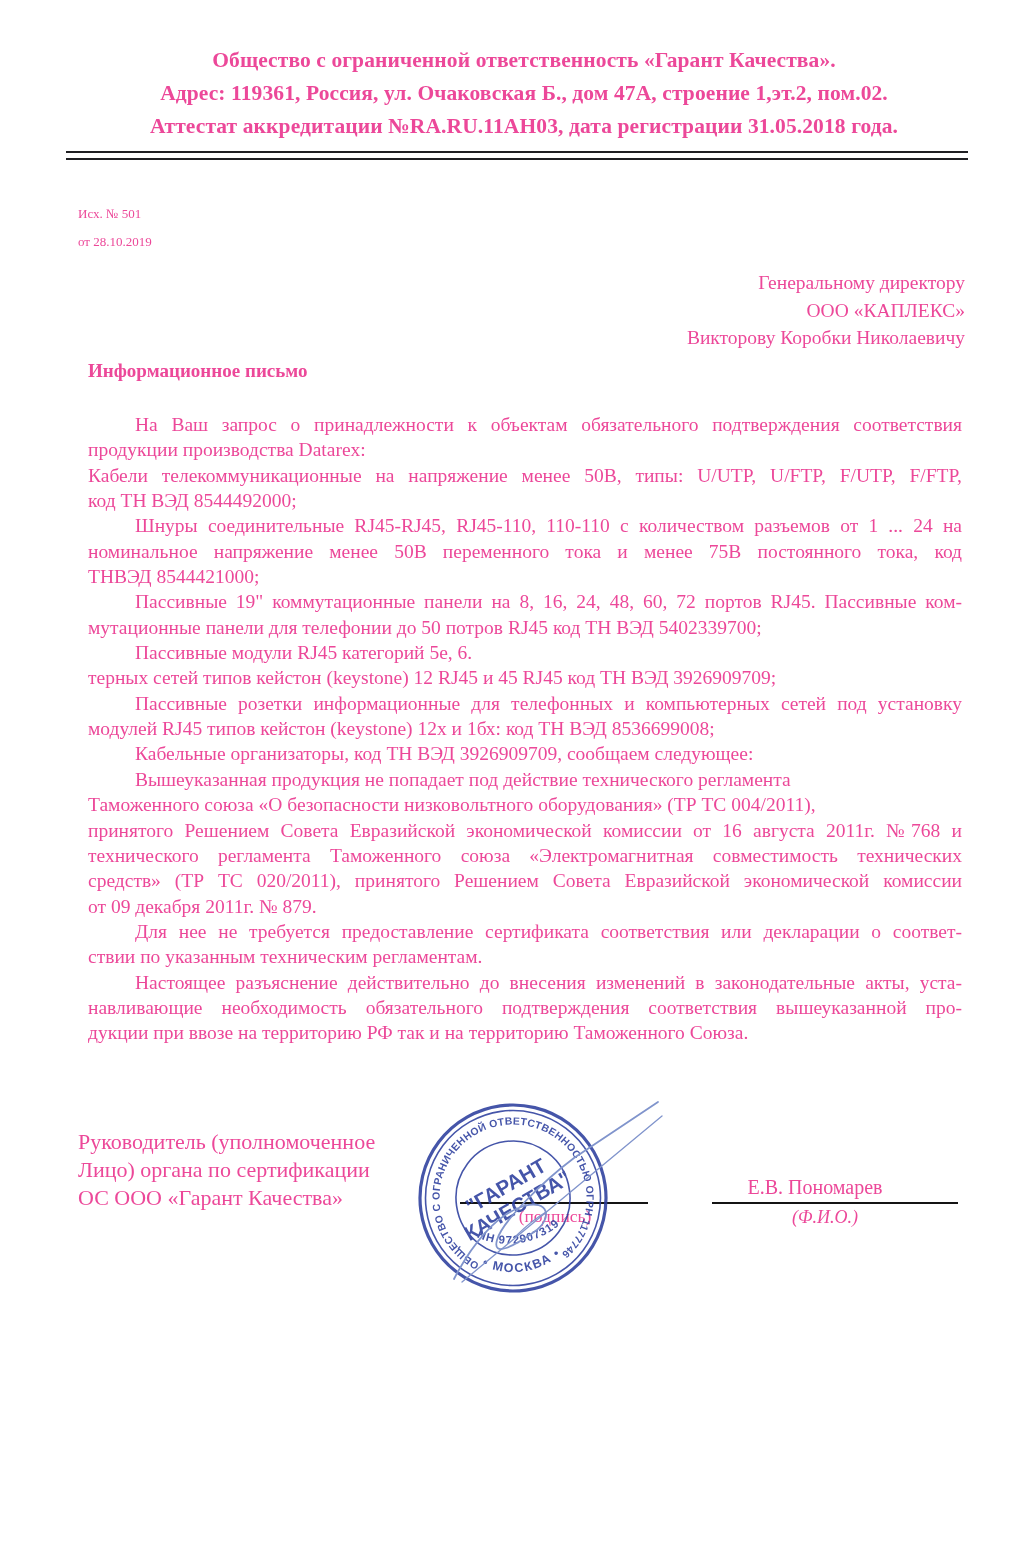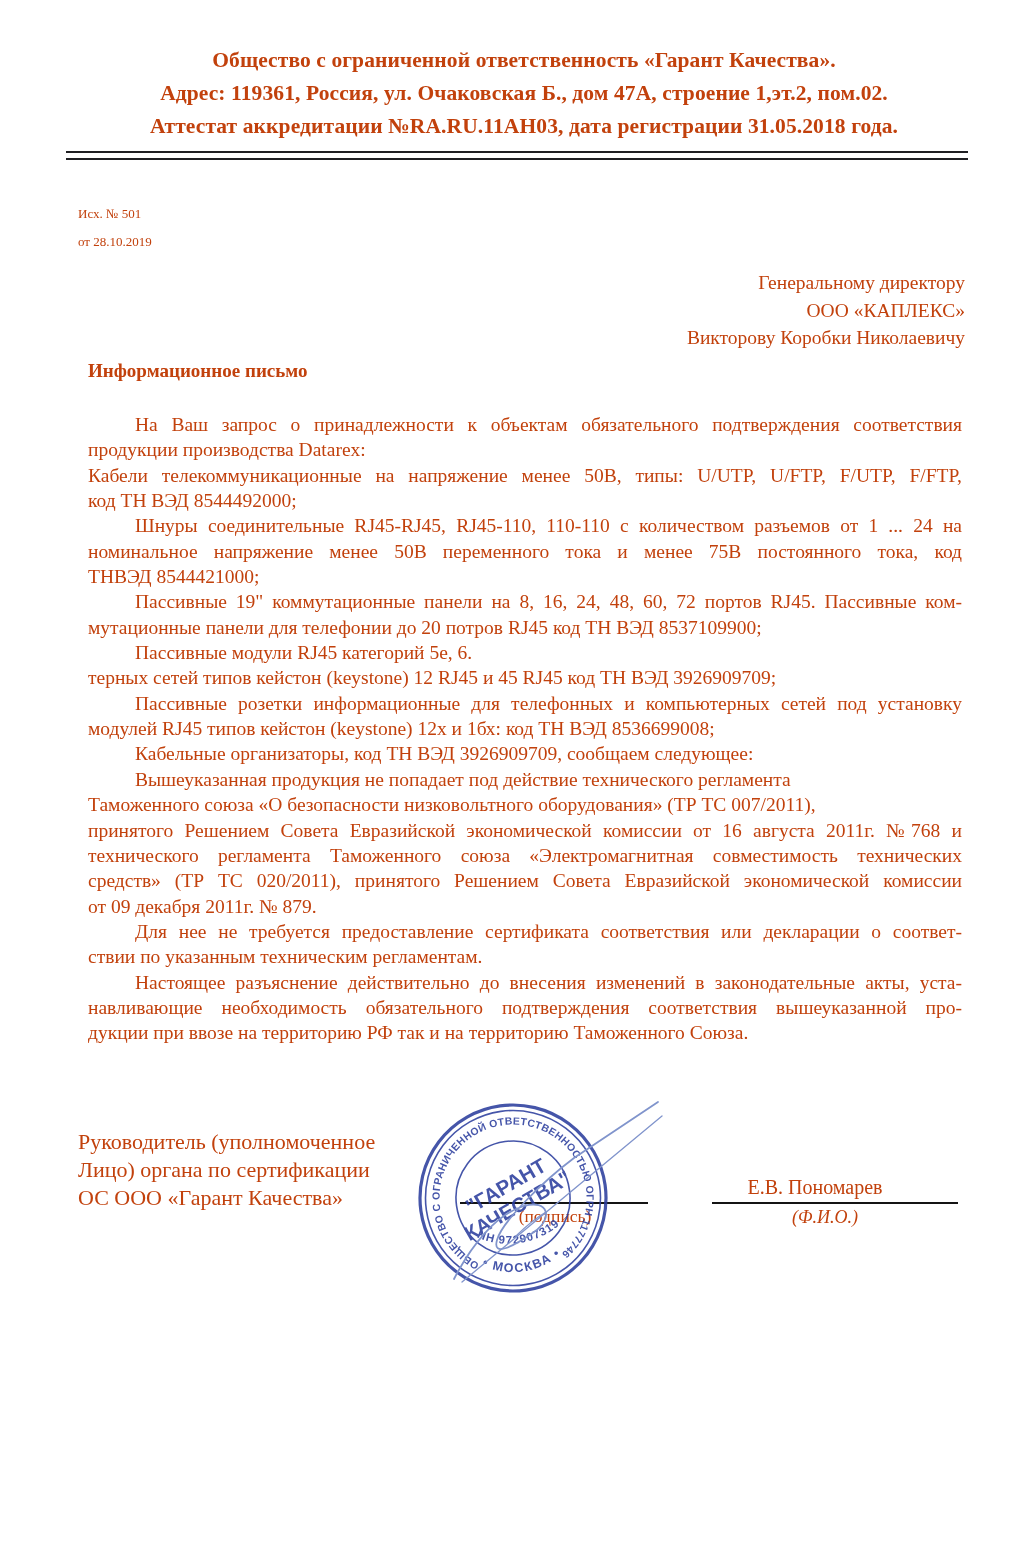--- a/index.html
+++ b/index.html
@@ -1,21 +1,21 @@
 <!DOCTYPE html>
 <html lang="ru"><head>
 <meta charset="utf-8">
 <style>
   html,body{margin:0;padding:0;background:#e8e8e8;}
   .page{
     position:relative;
     width:1024px;height:1566px;
     margin:0 auto;
     background:#ffffff;
-    color:#c2410c;
+    color:#ec4899;
     font-family:"Liberation Serif","DejaVu Serif",serif;
     overflow:hidden;
   }
   
   .letterhead{
     position:absolute;left:80px;right:56px;top:44px;
     text-align:center;font-weight:bold;
     font-size:21.5px;line-height:33px;
     letter-spacing:.1px;
   }
@@ -75,28 +75,28 @@
 
   <div class="body">
       <div class="bline j ind">На Ваш запрос о принадлежности к объектам обязательного подтверждения соответствия</div>
       <div class="bline">продукции производства Datarex:</div>
       <div class="bline j">Кабели телекоммуникационные на напряжение менее 50В, типы: U/UTP, U/FTP, F/UTP, F/FTP,</div>
       <div class="bline">код ТН ВЭД 8544492000;</div>
       <div class="bline j ind">Шнуры соединительные RJ45-RJ45, RJ45-110, 110-110 с количеством разъемов от 1 ... 24 на</div>
       <div class="bline j">номинальное напряжение менее 50В переменного тока и менее 75В постоянного тока, код</div>
       <div class="bline">ТНВЭД 8544421000;</div>
       <div class="bline j ind">Пассивные 19" коммутационные панели на 8, 16, 24, 48, 60, 72 портов RJ45. Пассивные ком-</div>
-      <div class="bline">мутационные панели для телефонии до 20 потров RJ45 код ТН ВЭД 8537109900;</div>
+      <div class="bline">мутационные панели для телефонии до 50 потров RJ45 код ТН ВЭД 5402339700;</div>
       <div class="bline ind">Пассивные модули RJ45 категорий 5е, 6.</div>
       <div class="bline">терных сетей типов кейстон (keystone) 12 RJ45 и 45 RJ45 код ТН ВЭД 3926909709;</div>
       <div class="bline j ind">Пассивные розетки информационные для телефонных и компьютерных сетей под установку</div>
       <div class="bline">модулей RJ45 типов кейстон (keystone) 12х и 1бх: код ТН ВЭД 8536699008;</div>
       <div class="bline ind">Кабельные организаторы, код ТН ВЭД 3926909709, сообщаем следующее:</div>
       <div class="bline ind">Вышеуказанная продукция не попадает под действие технического регламента</div>
-      <div class="bline">Таможенного союза «О безопасности низковольтного оборудования» (ТР ТС 007/2011),</div>
+      <div class="bline">Таможенного союза «О безопасности низковольтного оборудования» (ТР ТС 004/2011),</div>
       <div class="bline j">принятого Решением Совета Евразийской экономической комиссии от 16 августа 2011г. №768 и</div>
       <div class="bline j">технического регламента Таможенного союза «Электромагнитная совместимость технических</div>
       <div class="bline j">средств» (ТР ТС 020/2011), принятого Решением Совета Евразийской экономической комиссии</div>
       <div class="bline">от 09 декабря 2011г. № 879.</div>
       <div class="bline j ind">Для нее не требуется предоставление сертификата соответствия или декларации о соответ-</div>
       <div class="bline">ствии по указанным техническим регламентам.</div>
       <div class="bline j ind">Настоящее разъяснение действительно до внесения изменений в законодательные акты, уста-</div>
       <div class="bline j">навливающие необходимость обязательного подтверждения соответствия вышеуказанной про-</div>
       <div class="bline">дукции при ввозе на территорию РФ так и на территорию Таможенного Союза.</div>
     </div>

